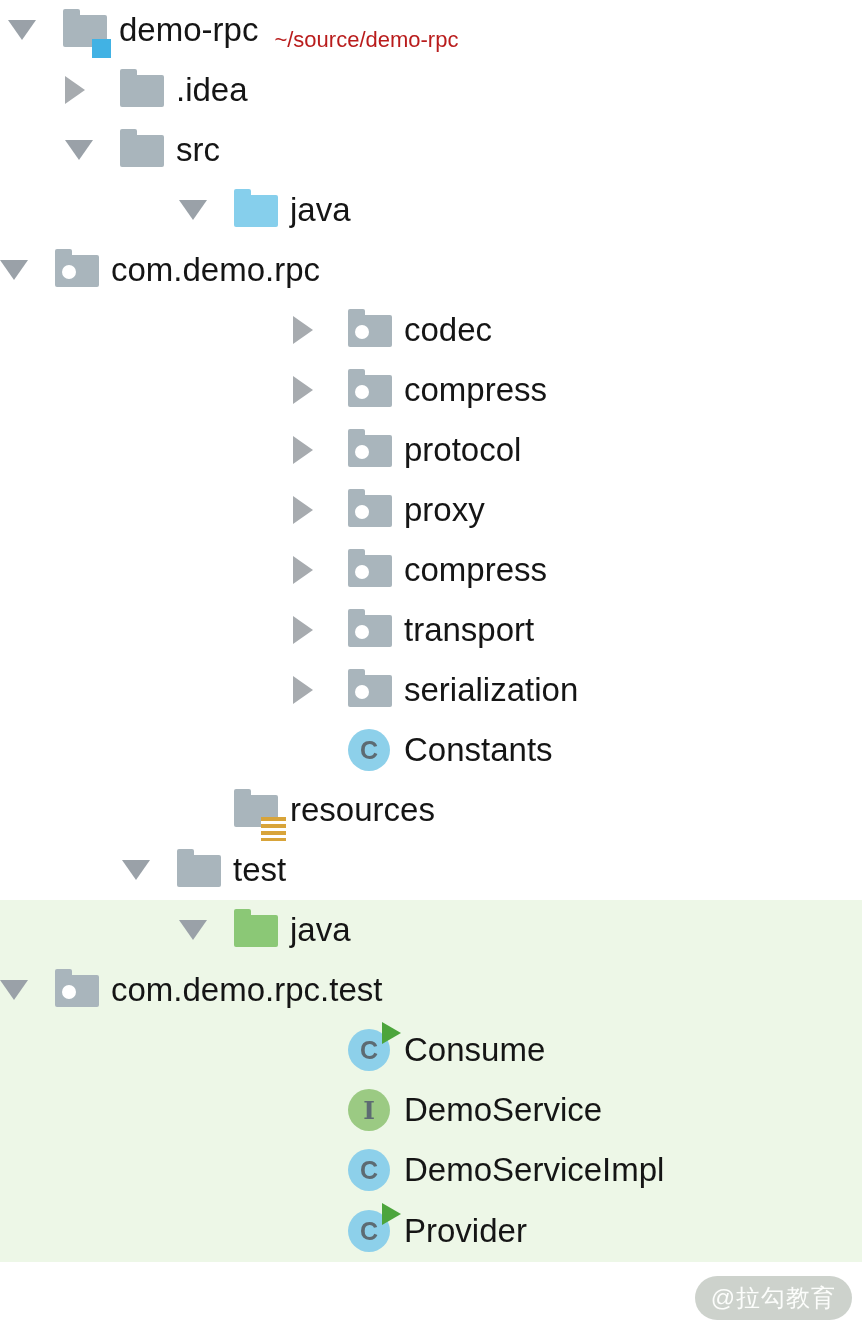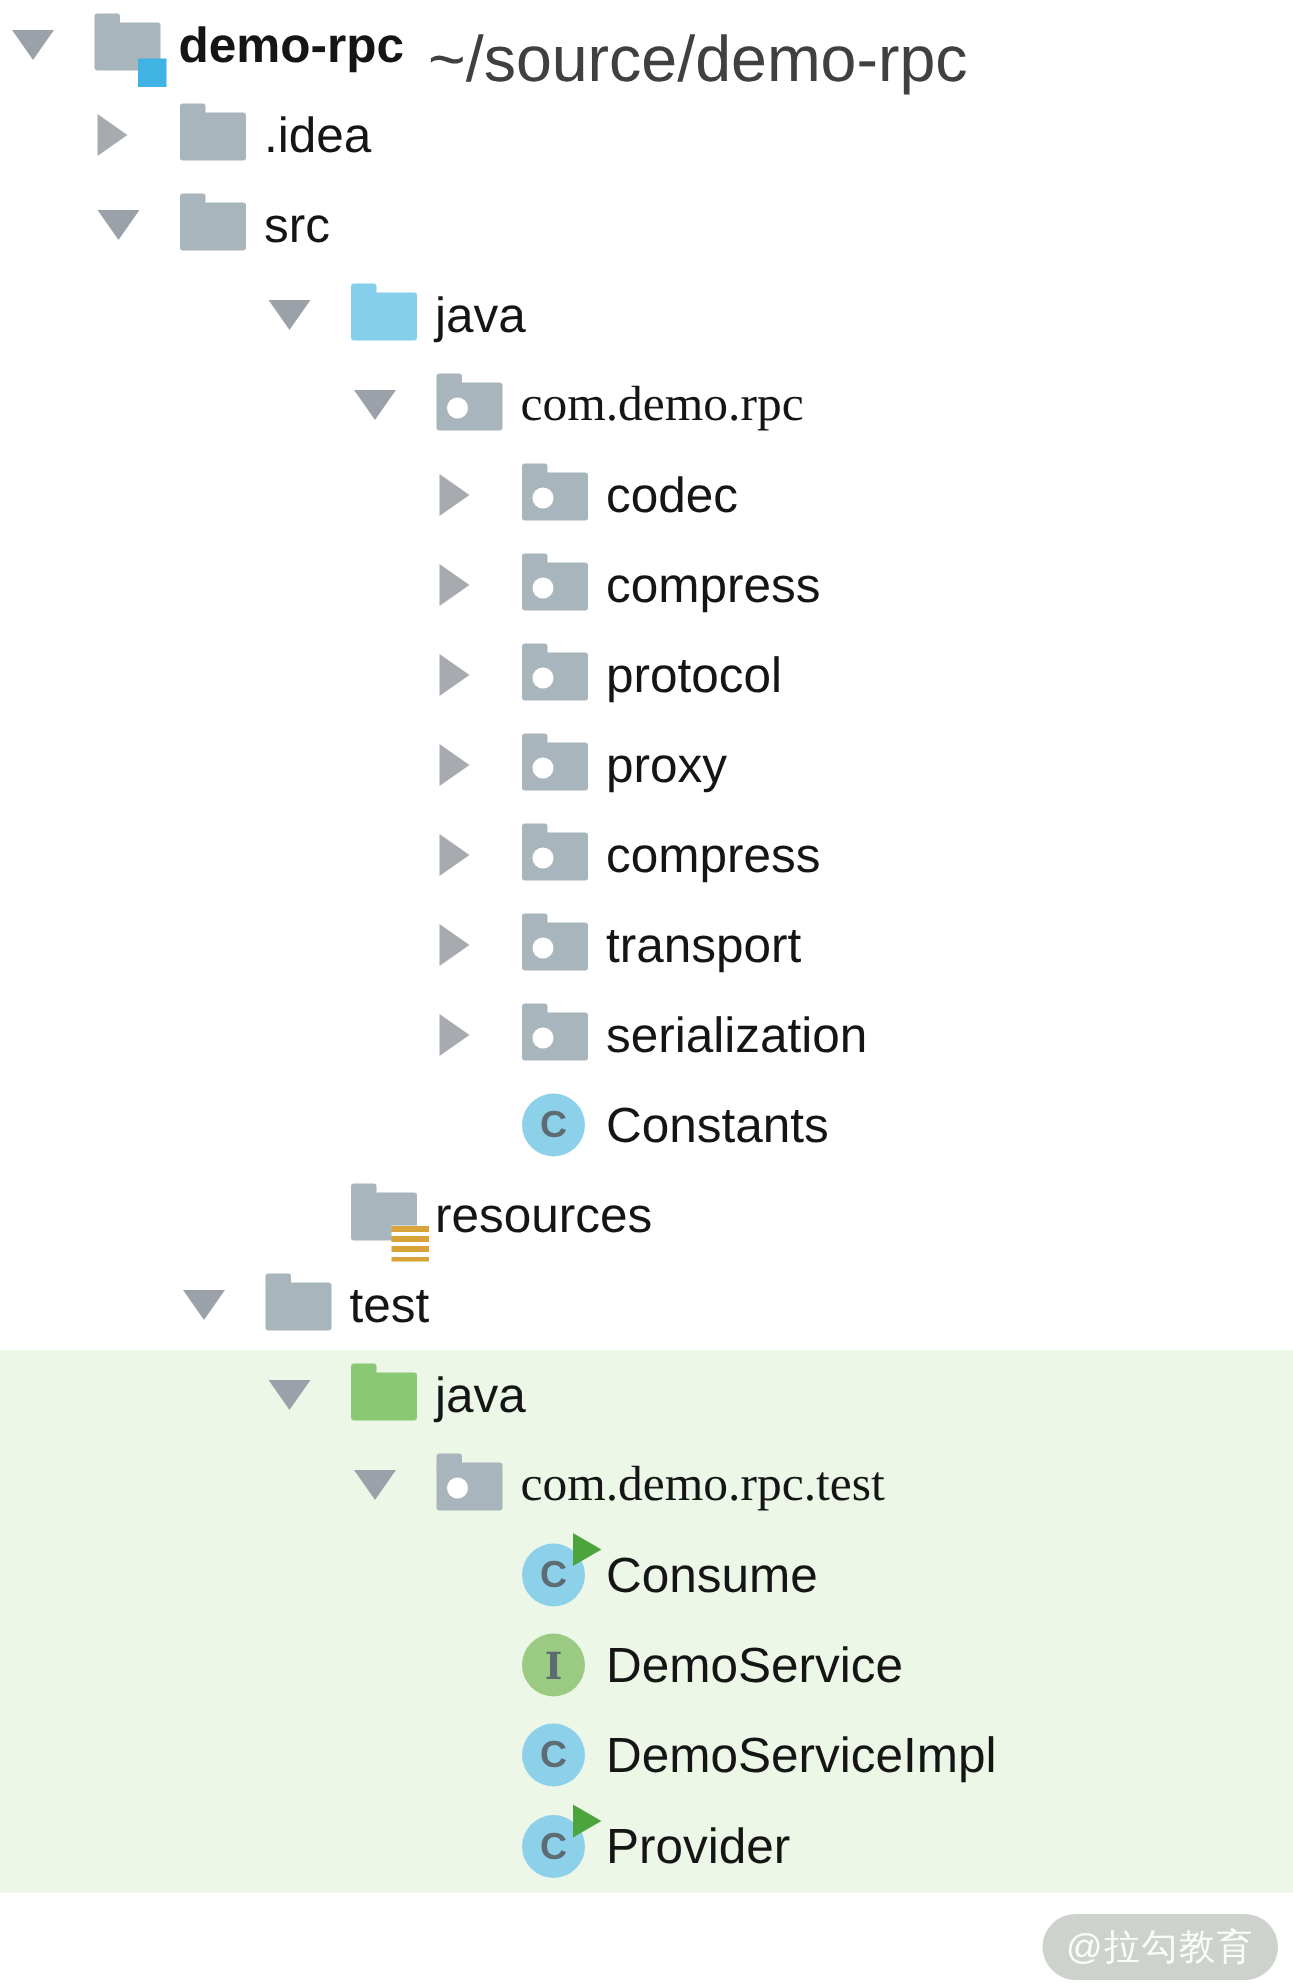--- a/index.html
+++ b/index.html
@@ -15,21 +15,21 @@
     display:flex;align-items:center;height:60px;
     white-space:nowrap;
   }
   .row.hl{background:#edf7e7;}
   .row.last{height:62px;}
   
   .lvl0{padding-left:8px;}
   .lvl1{padding-left:65px;}
   .lvl2{padding-left:122px;}
   .lvl3{padding-left:179px;}
-  .lvl4{padding-left:236px;font-family:Liberation Serif, serif;}
+  .lvl4{}
   .lvl5{padding-left:293px;}
   .twisty{
     width:55px;height:60px;flex:none;
     display:flex;align-items:center;
   }
   .tri-down{
     width:0;height:0;
     border-left:14px solid transparent;
     border-right:14px solid transparent;
     border-top:20px solid #9aa1a8;
@@ -70,22 +70,22 @@
   }
   .circle.cls{background:#8dd0ea;}
   .circle.iface{background:#9bca83;font-family:"DejaVu Serif",serif;}
   .badge-run{
     position:absolute;top:-5px;right:-7px;width:0;height:0;
     border-top:11px solid transparent;
     border-bottom:11px solid transparent;
     border-left:19px solid #4ca53c;
   }
   .label{font-size:33px;color:#151515;}
-  .label.bold{font-weight:bold;}
-  .path{font-size:43px;color:#404040;margin-left:16px;margin-top:20px;}
+  .label.bold{font-weight:normal;}
+  .path{font-size:22px;color:#b91c1c;margin-left:16px;margin-top:20px;}
   #watermark{
     position:absolute;right:10px;bottom:2px;
     height:44px;padding:0 16px;border-radius:22px;
     background:rgba(164,173,163,0.55);
     display:flex;align-items:center;justify-content:center;
     font-size:24px;color:#fcfdfb;letter-spacing:1px;
   }
 </style>
 </head>
 <body>

